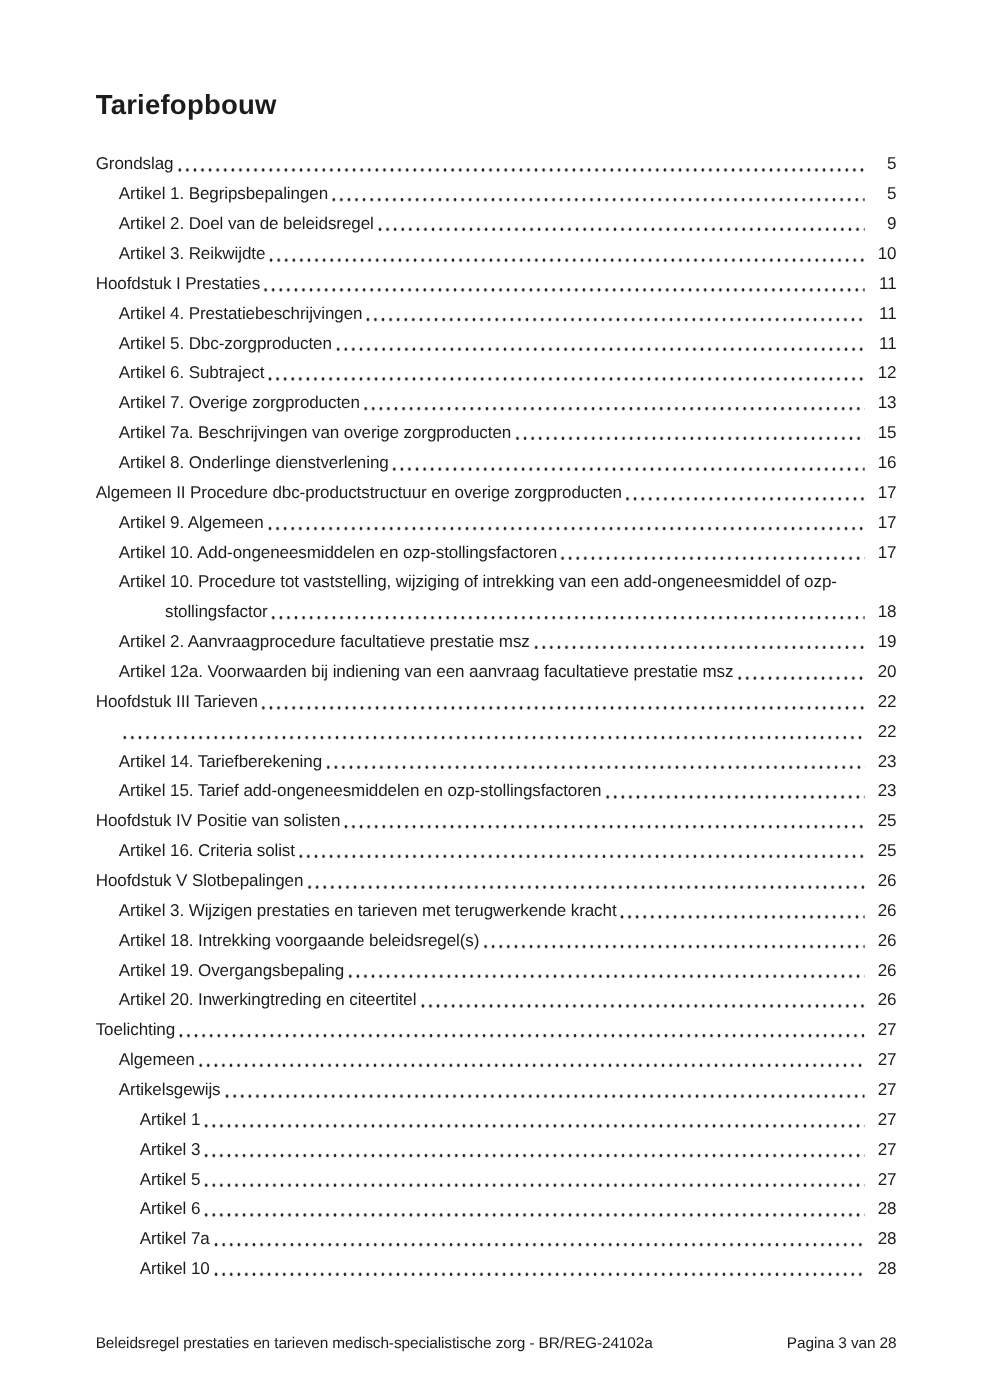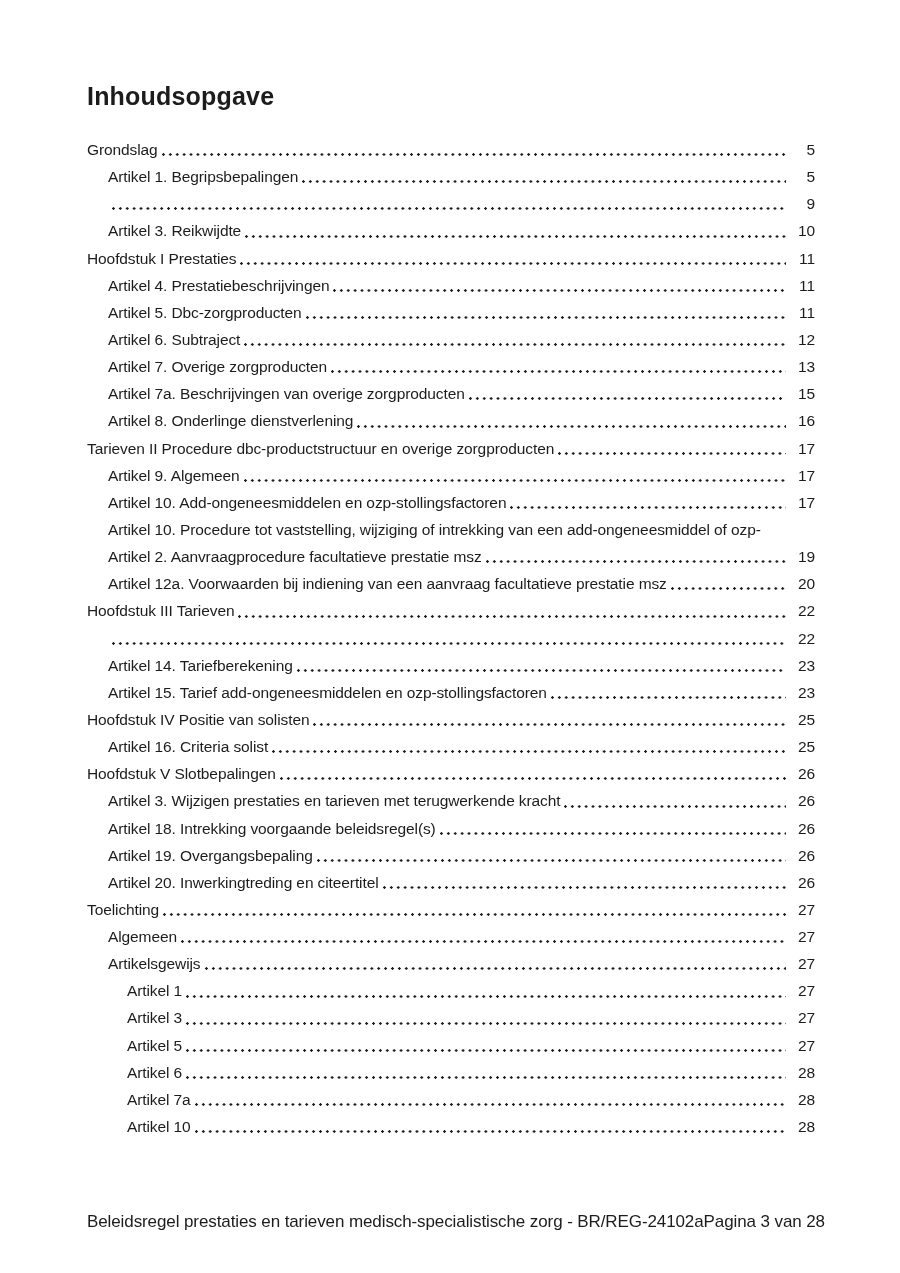--- a/index.html
+++ b/index.html
@@ -26,21 +26,21 @@
   .toc {
     position: absolute;
     left: 87px; top: 136px;
     width: 728px;
     font-size: 15.5px;
     letter-spacing: -0.1px;
   }
   .toc-entry { width: 100%; }
   .toc-row {
     display: flex;
-    align-items: flex-end;
+    align-items: flex-start;
     height: 27.15px;
     line-height: 27.15px;
     white-space: nowrap;
   }
   .lvl0 { padding-left: 0; }
   .lvl1 { padding-left: 21px; }
   .lvl2 { padding-left: 40px; }
   .toc-label { white-space: nowrap; }
   .wrapline .toc-label { padding-left: 42px; }
   .toc-leader {
@@ -58,51 +58,52 @@
     flex: 0 0 24px;
     text-align: right;
   }
   .footer {
     position: absolute;
     left: 87px; top: 1212px;
     width: 728px;
     display: flex;
     justify-content: space-between;
     align-items: flex-start;
-    font-size: 17px;
+    font-size: 14px;
     letter-spacing: -0.1px;
     color: #1c1c1c;
   }
   .footer-left { white-space: nowrap; }
   .footer-right { white-space: nowrap; }
 </style>
 </head>
 <body>
 
 <div class="page">
 
-  <h1 class="doc-title">Inhoudsopgave</h1>
+  <h1 class="doc-title">Tariefopbouw</h1>
 
   <div class="toc">
       <div class="toc-entry lvl0">
         <div class="toc-row">
           <span class="toc-label">Grondslag</span>
           <span class="toc-leader"></span>
           <span class="toc-page">5</span>
         </div>
       </div>
       <div class="toc-entry lvl1">
         <div class="toc-row">
           <span class="toc-label">Artikel 1. Begripsbepalingen</span>
           <span class="toc-leader"></span>
           <span class="toc-page">5</span>
         </div>
       </div>
       <div class="toc-entry lvl1">
         <div class="toc-row">
+          <span class="toc-label">Artikel 2. Doel van de beleidsregel</span>
           <span class="toc-leader"></span>
           <span class="toc-page">9</span>
         </div>
       </div>
       <div class="toc-entry lvl1">
         <div class="toc-row">
           <span class="toc-label">Artikel 3. Reikwijdte</span>
           <span class="toc-leader"></span>
           <span class="toc-page">10</span>
         </div>
@@ -151,21 +152,21 @@
       </div>
       <div class="toc-entry lvl1">
         <div class="toc-row">
           <span class="toc-label">Artikel 8. Onderlinge dienstverlening</span>
           <span class="toc-leader"></span>
           <span class="toc-page">16</span>
         </div>
       </div>
       <div class="toc-entry lvl0">
         <div class="toc-row">
-          <span class="toc-label">Tarieven II Procedure dbc-productstructuur en overige zorgproducten</span>
+          <span class="toc-label">Algemeen II Procedure dbc-productstructuur en overige zorgproducten</span>
           <span class="toc-leader"></span>
           <span class="toc-page">17</span>
         </div>
       </div>
       <div class="toc-entry lvl1">
         <div class="toc-row">
           <span class="toc-label">Artikel 9. Algemeen</span>
           <span class="toc-leader"></span>
           <span class="toc-page">17</span>
         </div>
@@ -173,20 +174,25 @@
       <div class="toc-entry lvl1">
         <div class="toc-row">
           <span class="toc-label">Artikel 10. Add-ongeneesmiddelen en ozp-stollingsfactoren</span>
           <span class="toc-leader"></span>
           <span class="toc-page">17</span>
         </div>
       </div>
       <div class="toc-entry lvl1">
         <div class="toc-row">
           <span class="toc-label">Artikel 10. Procedure tot vaststelling, wijziging of intrekking van een add-ongeneesmiddel of ozp-</span>
+        </div>
+        <div class="toc-row wrapline">
+          <span class="toc-label">stollingsfactor</span>
+          <span class="toc-leader"></span>
+          <span class="toc-page">18</span>
         </div>
       </div>
       <div class="toc-entry lvl1">
         <div class="toc-row">
           <span class="toc-label">Artikel 2. Aanvraagprocedure facultatieve prestatie msz</span>
           <span class="toc-leader"></span>
           <span class="toc-page">19</span>
         </div>
       </div>
       <div class="toc-entry lvl1">

